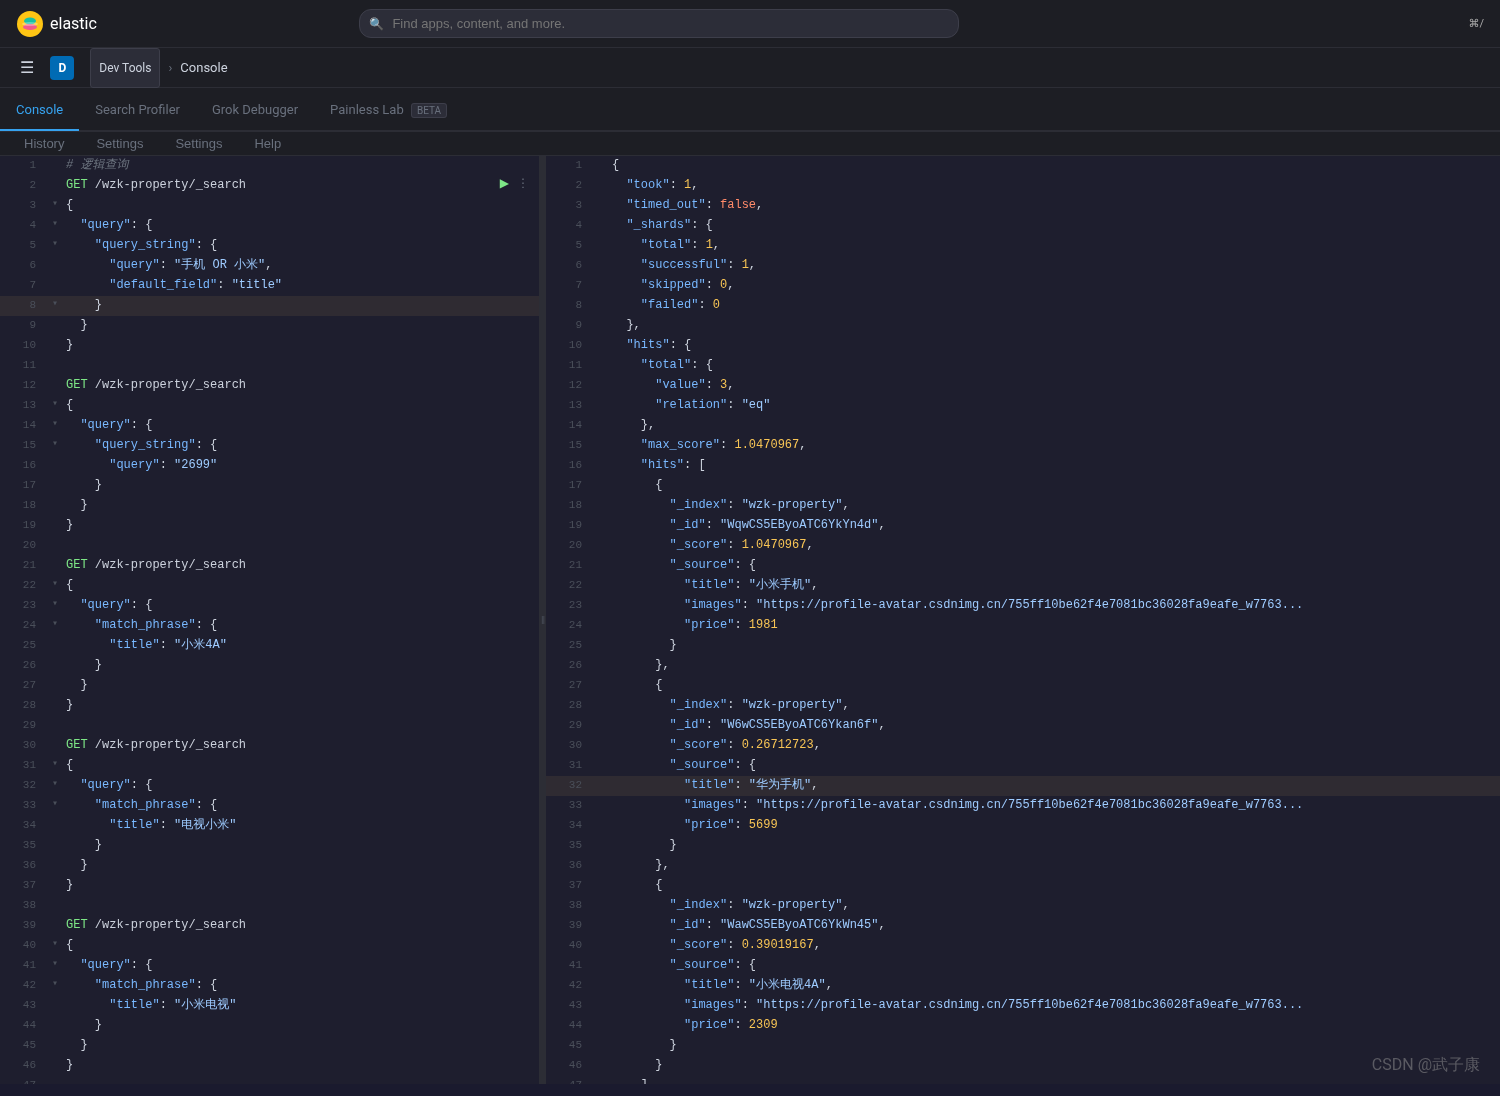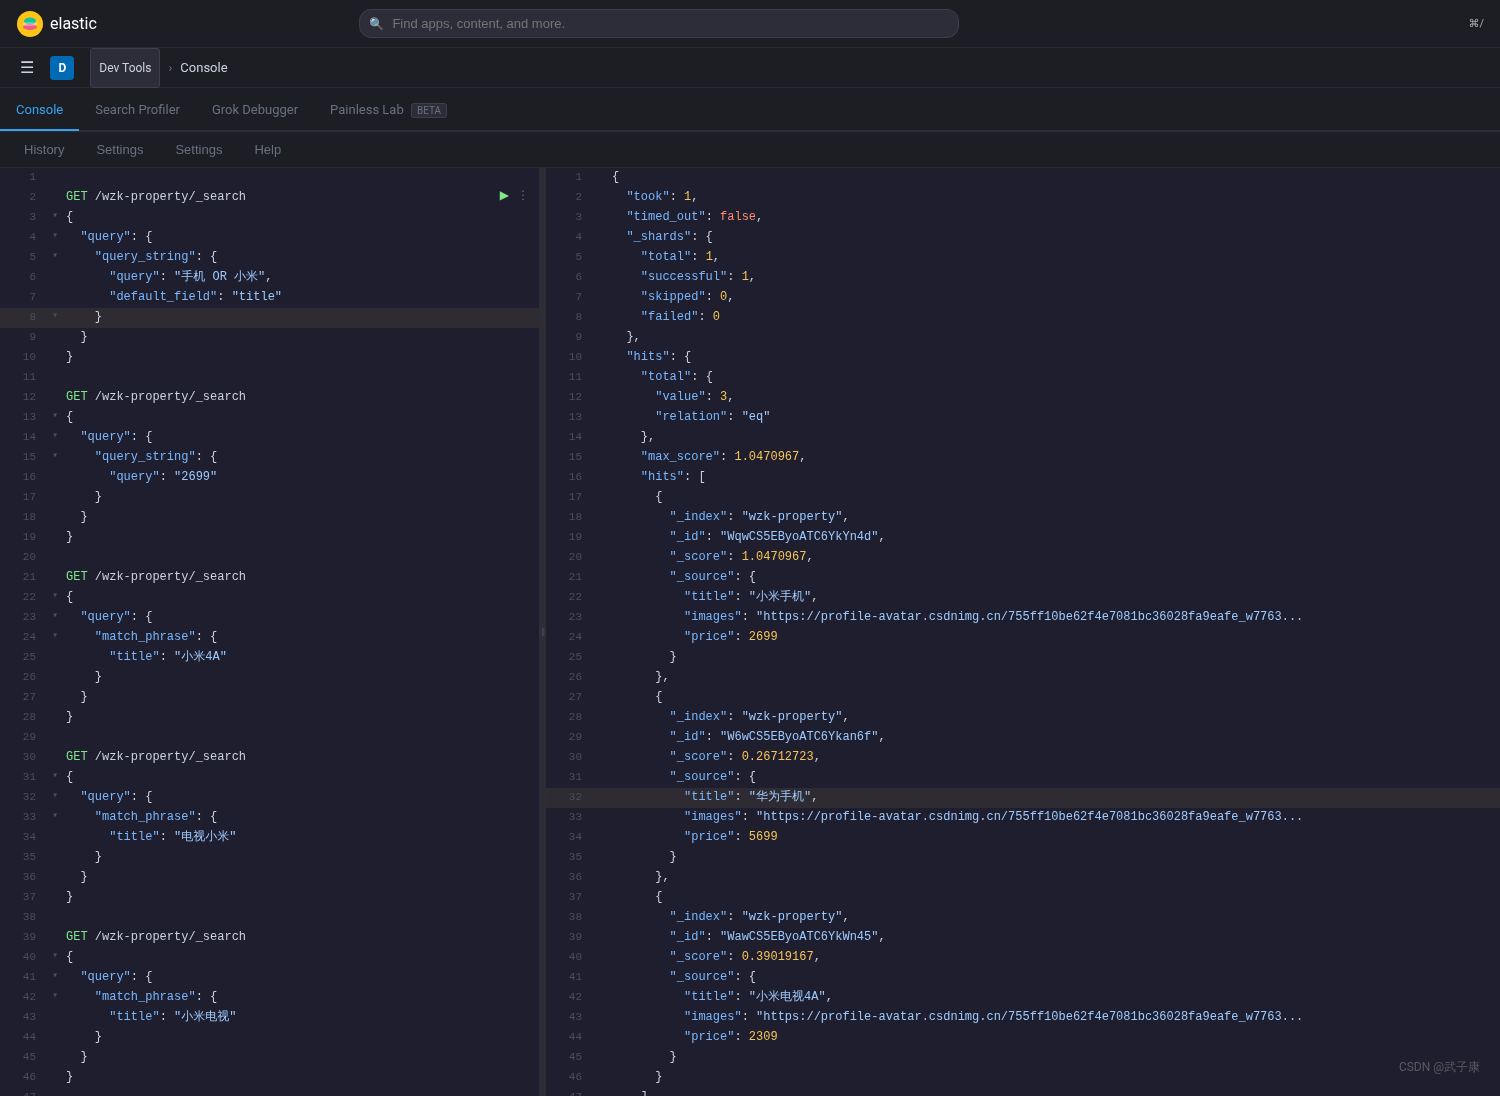--- a/index.html
+++ b/index.html
@@ -149,21 +149,21 @@
       font-size: 10px;
       margin-left: 4px;
       color: #69707d;
       text-align: center;
     }
 
     
     .toolbar {
       background: #1d1e24;
       border-bottom: 1px solid #2c2d35;
-      height: 36px;
+      height: 24px;
       display: flex;
       align-items: center;
       padding: 0 16px;
       gap: 16px;
     }
     .toolbar-btn {
       background: none;
       border: none;
       color: #69707d;
       cursor: pointer;
@@ -278,21 +278,21 @@
       justify-content: center;
       color: #4a4f5a;
       font-size: 10px;
     }
 
     .watermark {
       position: fixed;
       bottom: 20px;
       right: 20px;
       color: rgba(150,150,150,0.5);
-      font-size: 12px;
+      font-size: 16px;
     }
   </style>
 </head>
 <body>
 
 <div class="top-nav">
   <div class="elastic-logo">
     <svg class="logo-icon" viewBox="0 0 28 28" fill="none">
       <circle cx="14" cy="14" r="13" fill="#FEC514"></circle>
       <ellipse cx="14" cy="11" rx="6" ry="3.5" fill="#00BFB3" opacity="0.9"></ellipse>
@@ -335,20 +335,21 @@
   <button class="toolbar-btn">Help</button>
 </div>
 
 <div class="main-content">
 
   <div class="editor-panel">
     <div class="editor-content" id="editor-lines">
     <div class="code-line">
           <span class="line-num">1</span>
           <span class="line-fold"> </span>
+          <span class="line-code"><span class="c-comment"># 逻辑查询</span></span>
         </div>
         <div class="code-line">
           <span class="line-num">2</span>
           <span class="line-fold"> </span>
           <span class="line-code"><span class="c-method">GET</span> <span class="c-path">/wzk-property/_search</span></span>
           <div class="line-actions" style="opacity: 1;">
             <button class="line-action-btn" style="color: rgb(126, 231, 135);">▶</button>
             <button class="line-action-btn">⋮</button>
           </div>
         </div>
@@ -695,21 +696,21 @@
           <span class="line-code">          <span class="c-key">"title"</span><span class="c-op">:</span> <span class="c-str">"小米手机"</span><span class="c-op">,</span></span>
         </div>
         <div class="code-line">
           <span class="line-num">23</span>
           <span class="line-fold"> </span>
           <span class="line-code">          <span class="c-key">"images"</span><span class="c-op">:</span> <span class="c-str">"https://profile-avatar.csdnimg.cn/755ff10be62f4e7081bc36028fa9eafe_w7763...</span></span>
         </div>
         <div class="code-line">
           <span class="line-num">24</span>
           <span class="line-fold"> </span>
-          <span class="line-code">          <span class="c-key">"price"</span><span class="c-op">:</span> <span class="c-num">2699</span></span>
+          <span class="line-code">          <span class="c-key">"price"</span><span class="c-op">:</span> <span class="c-num">1981</span></span>
         </div>
         <div class="code-line">
           <span class="line-num">25</span>
           <span class="line-fold"> </span>
           <span class="line-code">        <span class="c-op">}</span></span>
         </div>
         <div class="code-line">
           <span class="line-num">26</span>
           <span class="line-fold"> </span>
           <span class="line-code">      <span class="c-op">},</span></span>

